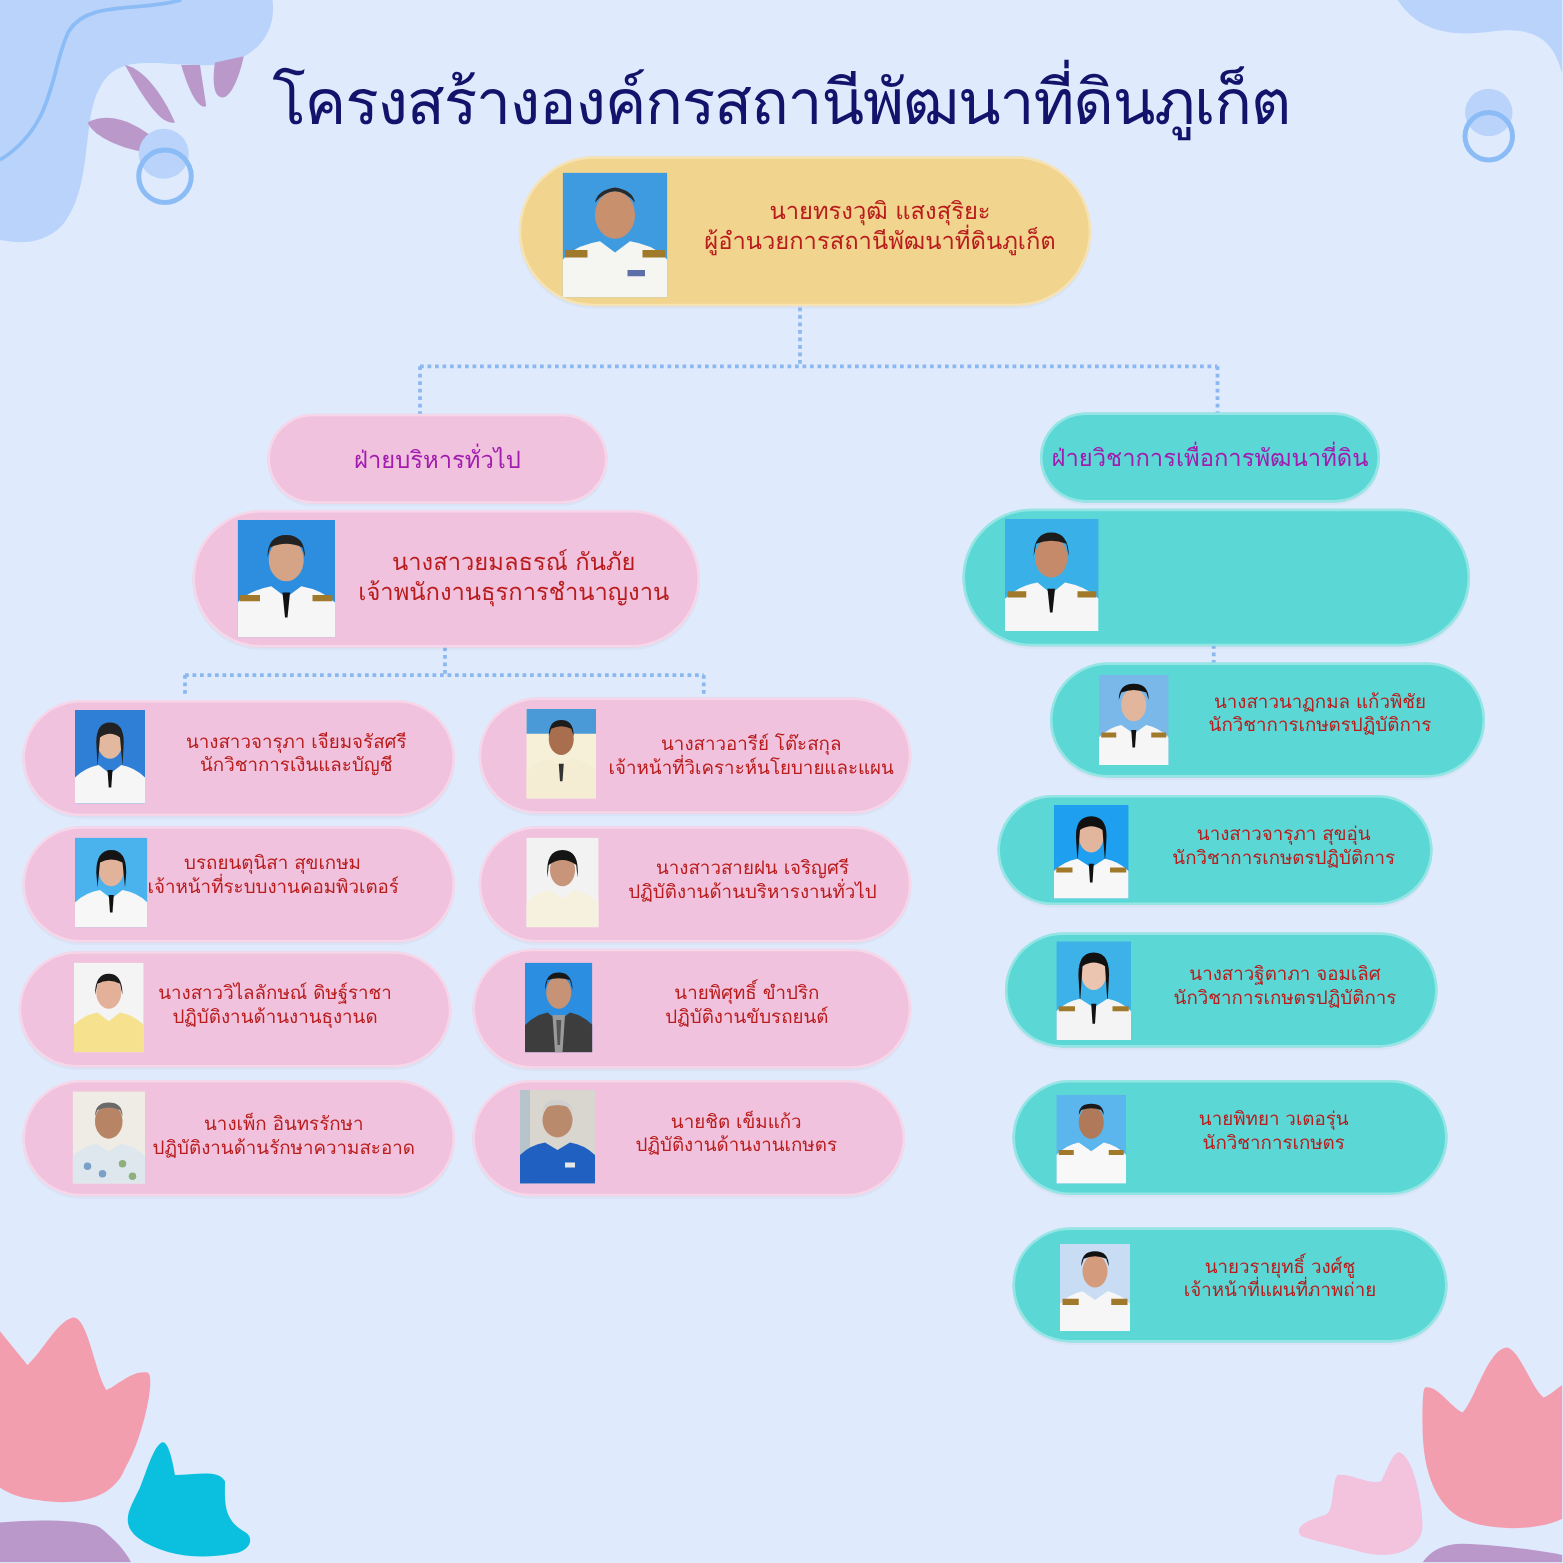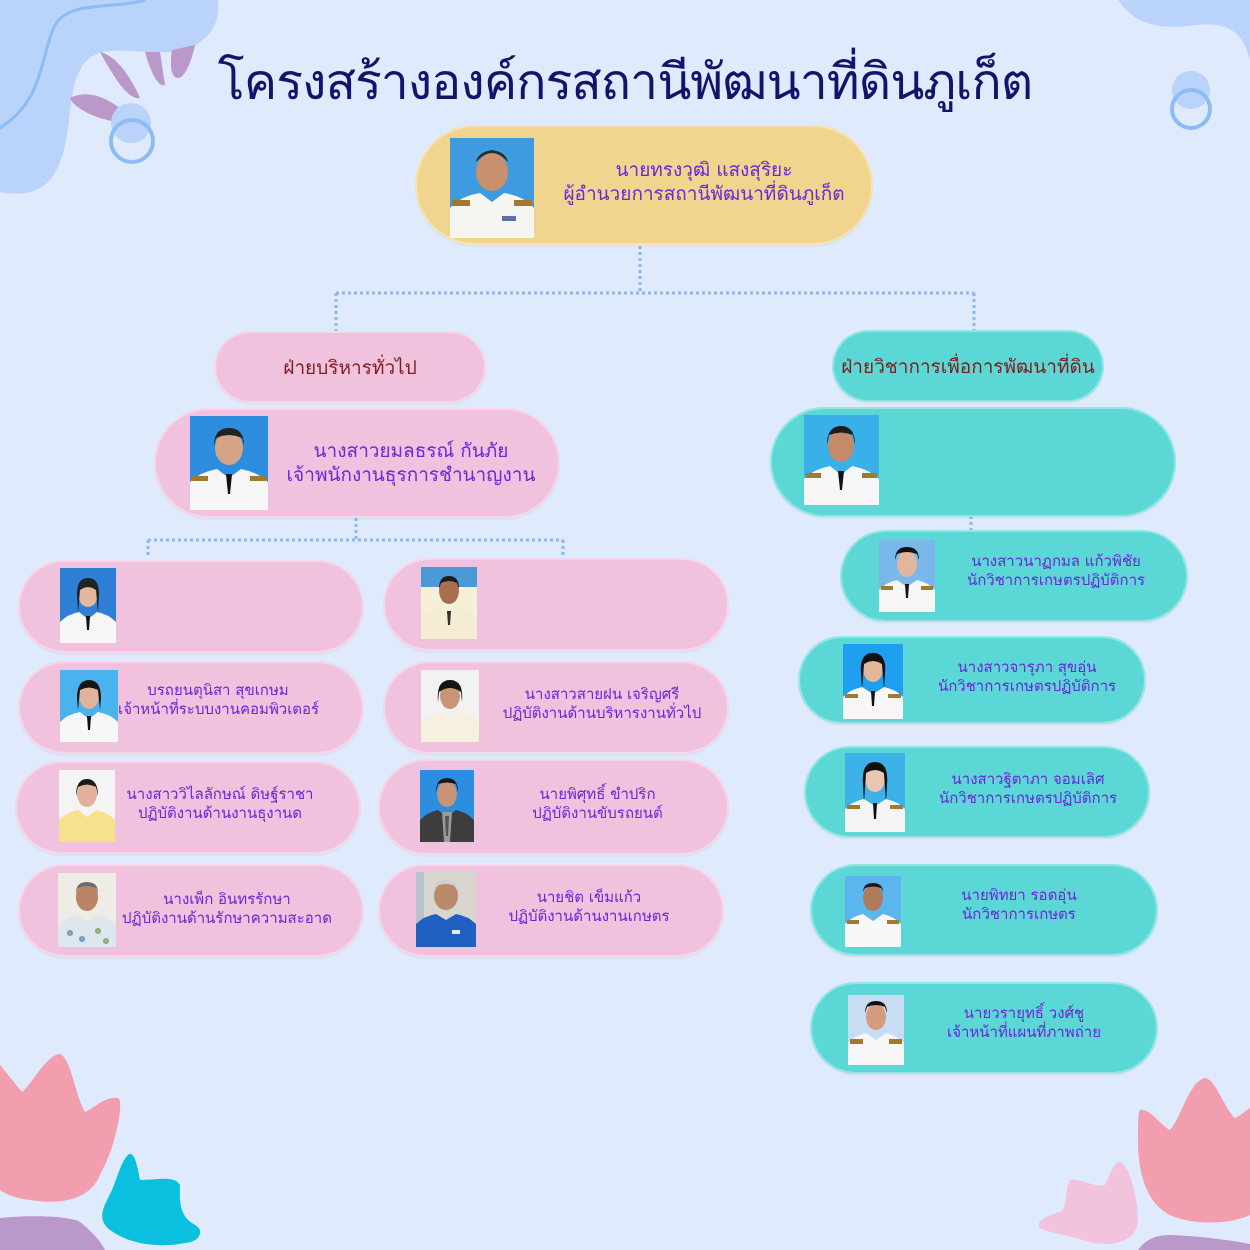--- a/index.html
+++ b/index.html
@@ -23,24 +23,24 @@
   }
   .pill.gold { background: #f1d48e; border-radius: 70px; }
   .pill.pink { background: #f1c2dd; }
   .pill.teal { background: #5bd8d6; }
   .photo {
     position: absolute; overflow: hidden;
   }
   .photo svg { display: block; width: 100%; height: 100%; }
   .txt {
     position: absolute; text-align: center; line-height: 1.28;
-    color: #6d28d9;
+    color: #b91c1c;
   }
   .txt div { white-space: nowrap; }
-  .dept-label { width: 100%; text-align: center; font-size: 19px; color: #7f1d1d; white-space: nowrap; }
+  .dept-label { width: 100%; text-align: center; font-size: 19px; color: #a21caf; white-space: nowrap; }
   .conn { position: absolute; }
 </style>
 </head>
 <body>
 
 <svg class="deco" style="left:0;top:0" width="230" height="200" viewBox="0 0 230 200">
   <path d="M0 0 H218 C222 30 200 50 170 52 C130 54 95 40 80 70 C65 95 75 150 50 180 C35 196 15 195 0 192 Z" fill="#b9d3fb"></path>
   <path d="M145 0 C110 10 70 0 55 25 C40 55 45 100 0 128" fill="none" stroke="#8cbcf5" stroke-width="3"></path>
   <path d="M100 52 C115 55 130 75 140 98 C130 100 118 85 100 52 Z" fill="#bb98ca"></path>
   <path d="M145 52 L160 52 L165 85 C158 88 150 70 145 52 Z" fill="#bb98ca"></path>
@@ -144,31 +144,39 @@
 <div class="pill pink" style="left:18px;top:560px;width:346px;height:93px;">
   <div class="photo" style="left:42px;top:8px;width:56px;height:75px;">
     <svg viewBox="0 0 56 75">
         <rect width="56" height="75" fill="#2f7fd6"></rect>
         <ellipse cx="28" cy="26" rx="10" ry="13" fill="#e2b89e"></ellipse>
         <path d="M17 26 Q17 10 28 10 Q39 10 39 26 L38 45 L36 22 Q28 16 20 22 L18 45Z" fill="#222"></path>
         <path d="M0 75 V54 Q8 46 19 44 L28 51 L37 44 Q48 46 56 54 V75Z" fill="#f6f6f6"></path>
         <path d="M26 48 L30 48 L29 62 L27 62Z" fill="#111"></path>
       </svg>
   </div>
+  <div class="txt" style="left:104px;right:12px;top:24px;font-size:15px;">
+    <div>นางสาวจารุภา เจียมจรัสศรี</div>
+    <div>นักวิชาการเงินและบัญชี</div>
+  </div>
 </div>
 <div class="pill pink" style="left:383px;top:558px;width:346px;height:93px;">
   <div class="photo" style="left:38px;top:9px;width:56px;height:72px;">
     <svg viewBox="0 0 56 72">
         <rect width="56" height="72" fill="#f6f0d8"></rect>
         <rect width="56" height="20" fill="#4a9ad8"></rect>
         <ellipse cx="28" cy="24" rx="10" ry="13" fill="#a86e4e"></ellipse>
         <path d="M18 22 Q18 9 28 9 Q38 9 38 22 L36 16 Q28 12 20 16Z" fill="#1c1c1c"></path>
         <path d="M0 72 V50 Q8 42 19 40 L28 47 L37 40 Q48 42 56 50 V72Z" fill="#f4edd4"></path>
         <path d="M26 44 L30 44 L29 58 L27 58Z" fill="#333"></path>
       </svg>
+  </div>
+  <div class="txt" style="left:100px;right:10px;top:28px;font-size:15px;">
+    <div>นางสาวอารีย์ โต๊ะสกุล</div>
+    <div>เจ้าหน้าที่วิเคราะห์นโยบายและแผน</div>
   </div>
 </div>
 
 <div class="pill pink" style="left:18px;top:661px;width:346px;height:93px;">
   <div class="photo" style="left:42px;top:9px;width:58px;height:72px;">
     <svg viewBox="0 0 58 72">
         <rect width="58" height="72" fill="#4ab2ec"></rect>
         <ellipse cx="29" cy="26" rx="10" ry="13" fill="#e0b39a"></ellipse>
         <path d="M17 28 Q17 10 29 10 Q41 10 41 28 L40 40 L38 20 Q29 15 20 20 L18 40Z" fill="#151515"></path>
         <path d="M0 72 V52 Q8 44 20 42 L29 49 L38 42 Q50 44 58 52 V72Z" fill="#f7f7f7"></path>
@@ -317,21 +325,21 @@
     <svg viewBox="0 0 56 71">
         <rect width="56" height="71" fill="#5ab6ec"></rect>
         <ellipse cx="28" cy="22" rx="10" ry="13" fill="#b07a5a"></ellipse>
         <path d="M18 16 Q18 7 28 7 Q38 7 38 16 L36 12 Q28 9 20 12Z" fill="#1a1a1a"></path>
         <path d="M0 71 V48 Q8 40 18 38 L28 45 L38 38 Q48 40 56 48 V71Z" fill="#f8f8f8"></path>
         <rect x="2" y="44" width="12" height="4" fill="#a07a2a"></rect>
         <rect x="42" y="44" width="12" height="4" fill="#a07a2a"></rect>
       </svg>
   </div>
   <div class="txt" style="left:100px;right:30px;top:22px;font-size:15px;">
-    <div>นายพิทยา รอดอุ่น</div>
+    <div>นายพิทยา วเตอรุ่น</div>
     <div>นักวิชาการเกษตร</div>
   </div>
 </div>
 <div class="pill teal" style="left:810px;top:966px;width:348px;height:92px;margin-top:16px;">
   <div class="photo" style="left:38px;top:13px;width:56px;height:70px;">
     <svg viewBox="0 0 56 70">
         <rect width="56" height="70" fill="#c8dcf4"></rect>
         <ellipse cx="28" cy="22" rx="10" ry="13" fill="#d49c7c"></ellipse>
         <path d="M17 18 Q17 6 28 6 Q39 6 39 18 L37 12 Q28 8 19 12Z" fill="#111"></path>
         <path d="M0 70 V48 Q8 40 18 38 L28 45 L38 38 Q48 40 56 48 V70Z" fill="#f6f6f6"></path>

